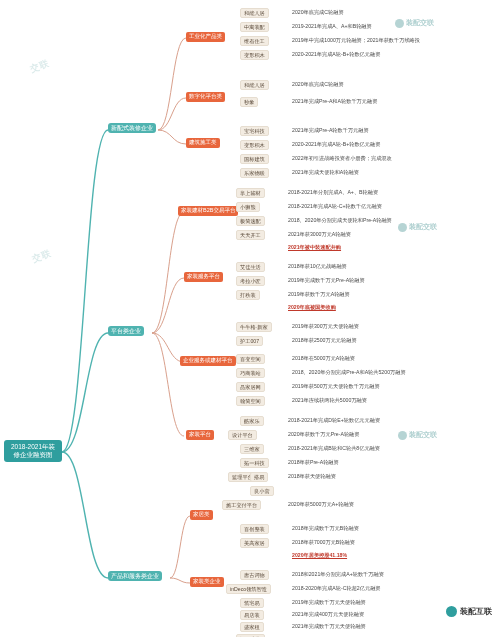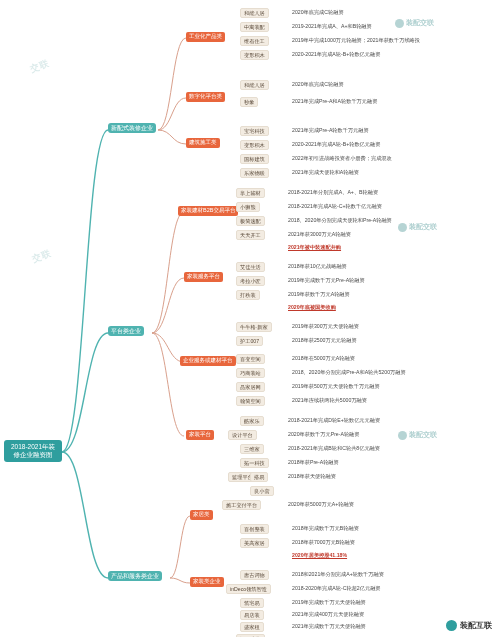--- a/index.html
+++ b/index.html
@@ -85,21 +85,21 @@
     pointer-events:none;
     white-space:nowrap;
   }
   .wm-dot{
     width:9px;height:9px;border-radius:50%;
     background:rgba(110,170,170,0.5);
     display:inline-block;
   }
   .footer-badge{
     position:absolute;
-    right:8px;bottom:6px;
+    right:8px;bottom:20px;
     display:flex;align-items:flex-end;gap:3px;
     font-size:8px;color:#3a3a3a;font-weight:bold;
   }
   .footer-dot{
     width:11px;height:11px;border-radius:50%;
     background:#2f9e9e;display:inline-block;
   }
 </style>
 </head>
 <body>

